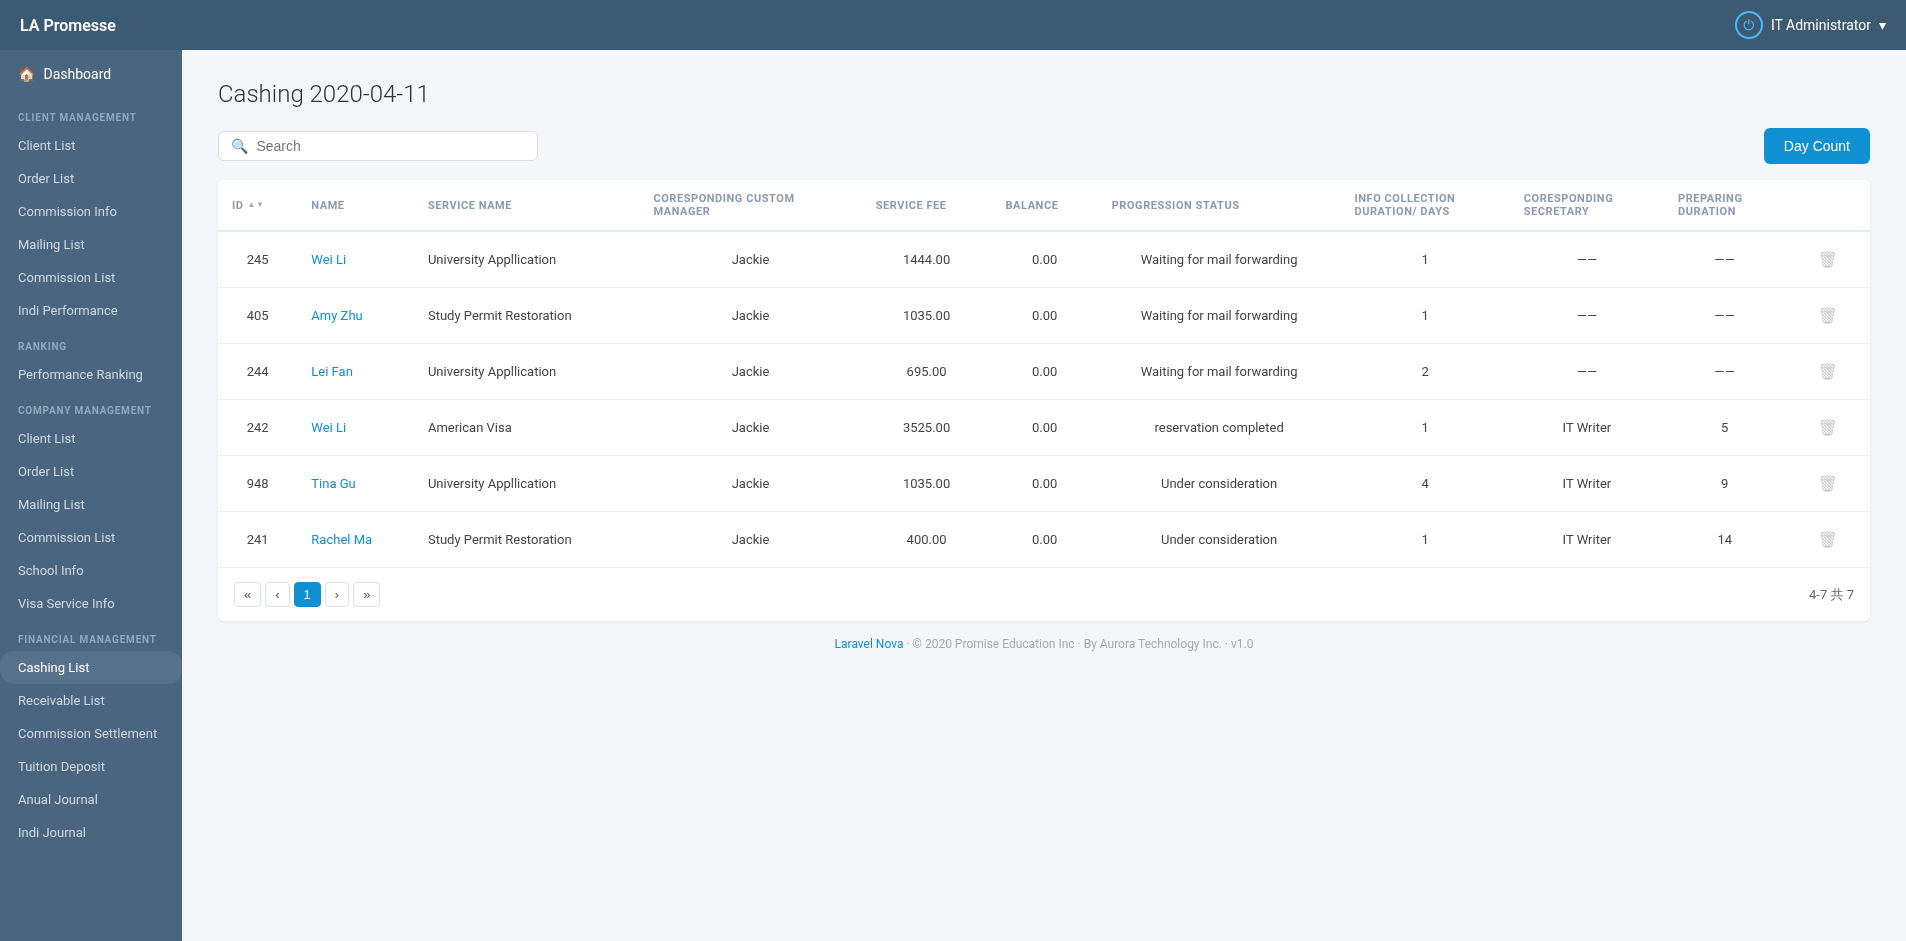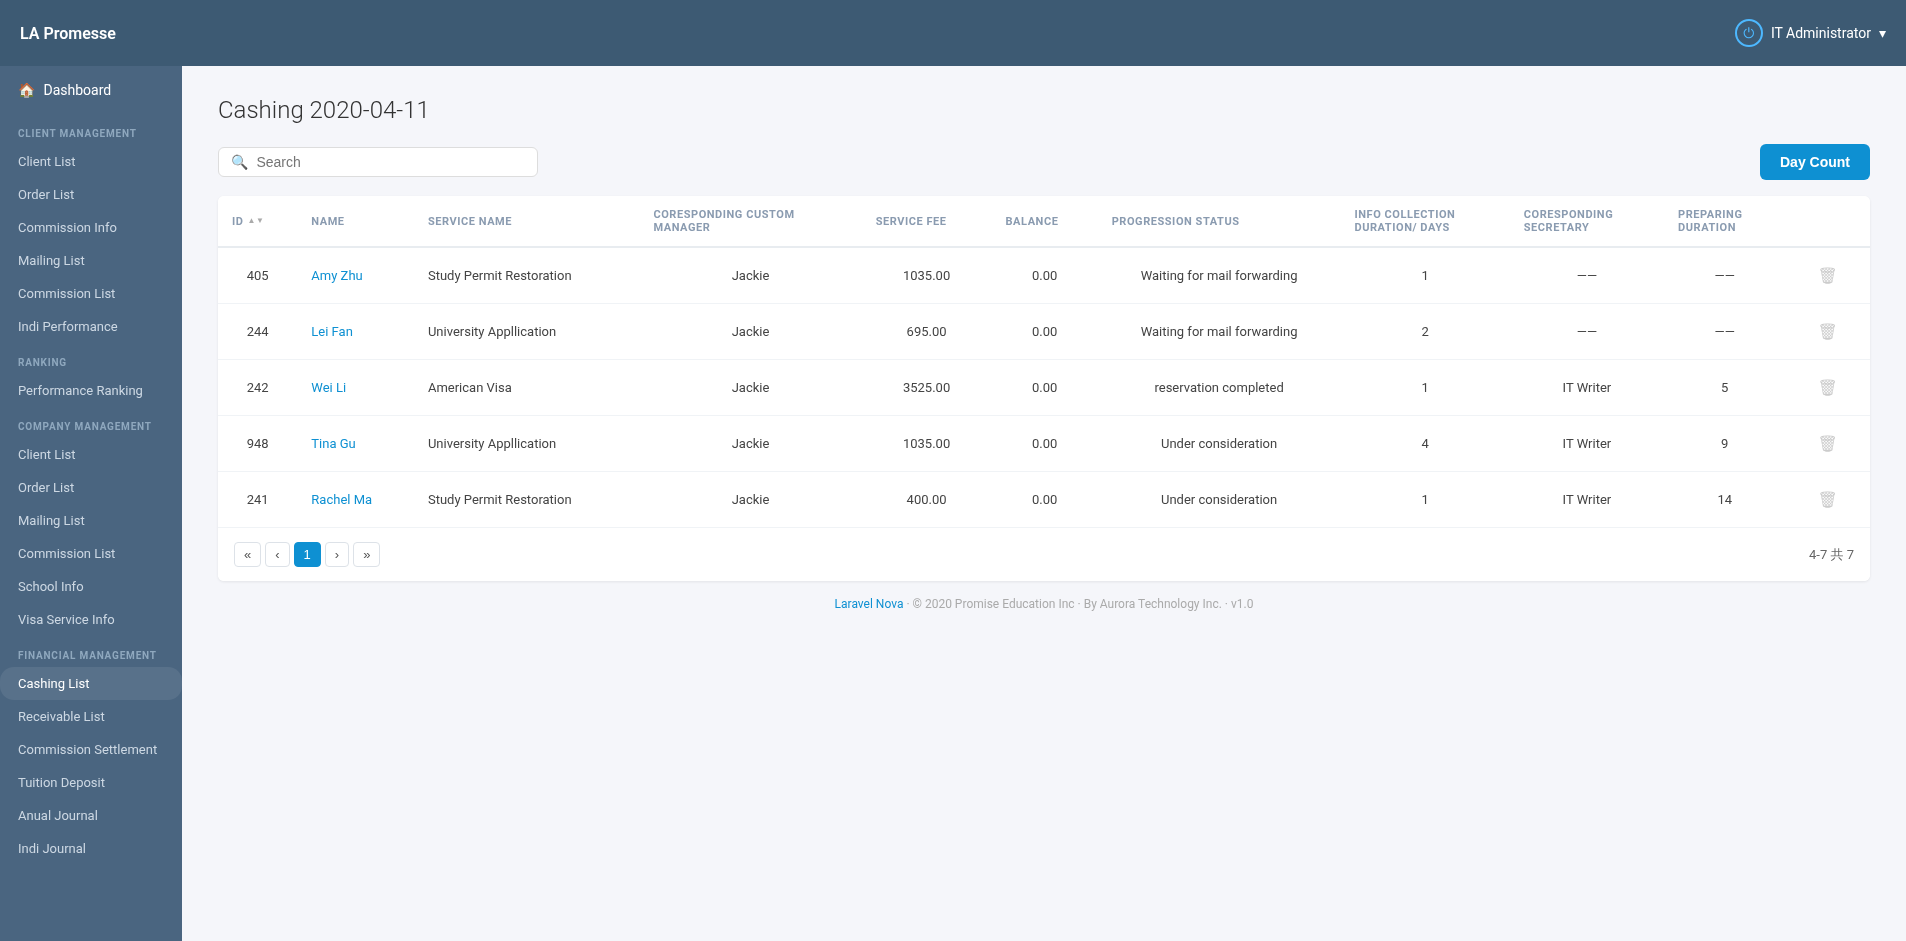--- a/index.html
+++ b/index.html
@@ -1,21 +1,21 @@
 <!DOCTYPE html>
 <html><head>
   <meta charset="utf-8">
   <style>
     * { box-sizing: border-box; margin: 0; padding: 0; }
     body { font-family: -apple-system, BlinkMacSystemFont, 'Segoe UI', Roboto, sans-serif; background: #f5f6fa; display: flex; flex-direction: column; height: 100vh; }
 
     
     .topnav {
       background: #3d5a73;
-      height: 66px;
+      height: 50px;
       display: flex;
       align-items: center;
       justify-content: space-between;
       padding: 0 20px;
       flex-shrink: 0;
     }
     .topnav-brand {
       color: #fff;
       font-size: 16px;
       font-weight: 600;
@@ -123,21 +123,21 @@
       width: 100%;
       background: transparent;
     }
     .day-count-btn {
       background: #0e90d2;
       color: #fff;
       border: none;
       border-radius: 6px;
       padding: 10px 20px;
       font-size: 14px;
-      font-weight: 700;
+      font-weight: 400;
       cursor: pointer;
     }
 
     
     .table-container {
       background: #fff;
       border-radius: 6px;
       box-shadow: 0 1px 3px rgba(0,0,0,0.08);
       overflow: hidden;
     }
@@ -312,20 +312,33 @@
             <th>BALANCE</th>
             <th>PROGRESSION STATUS</th>
             <th>INFO COLLECTION<br>DURATION/ DAYS</th>
             <th>CORESPONDING<br>SECRETARY</th>
             <th>PREPARING<br>DURATION</th>
             <th></th>
           </tr>
         </thead>
         <tbody id="table-body">
             <tr>
+              <td class="center">245</td>
+              <td><a class="link-name">Wei Li</a></td>
+              <td>University Appllication</td>
+              <td class="center">Jackie</td>
+              <td class="center">1444.00</td>
+              <td class="center">0.00</td>
+              <td class="center">Waiting for mail forwarding</td>
+              <td class="center">1</td>
+              <td class="center">——</td>
+              <td class="center">——</td>
+              <td class="center"><button class="delete-btn">🗑</button></td>
+            </tr>
+            <tr>
               <td class="center">405</td>
               <td><a class="link-name">Amy Zhu</a></td>
               <td>Study Permit Restoration</td>
               <td class="center">Jackie</td>
               <td class="center">1035.00</td>
               <td class="center">0.00</td>
               <td class="center">Waiting for mail forwarding</td>
               <td class="center">1</td>
               <td class="center">——</td>
               <td class="center">——</td>

